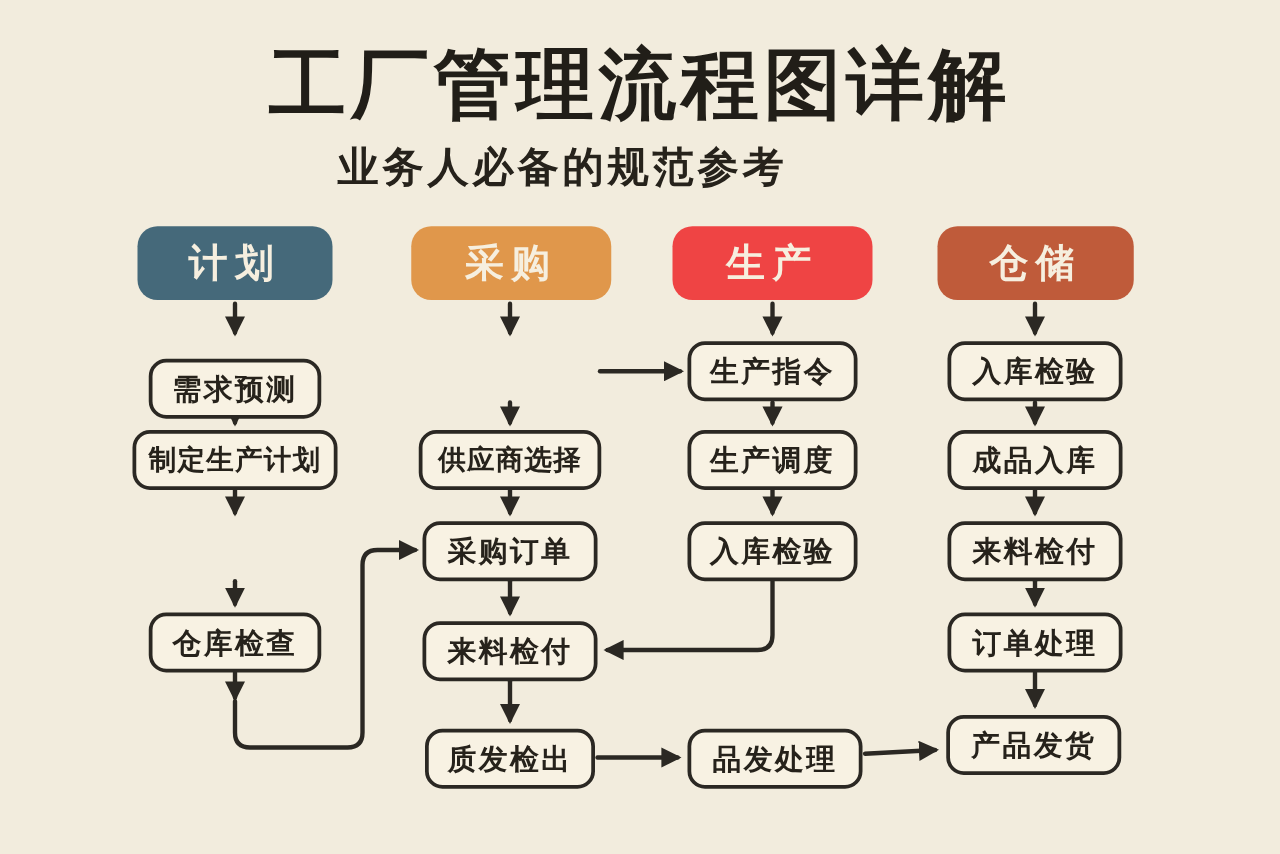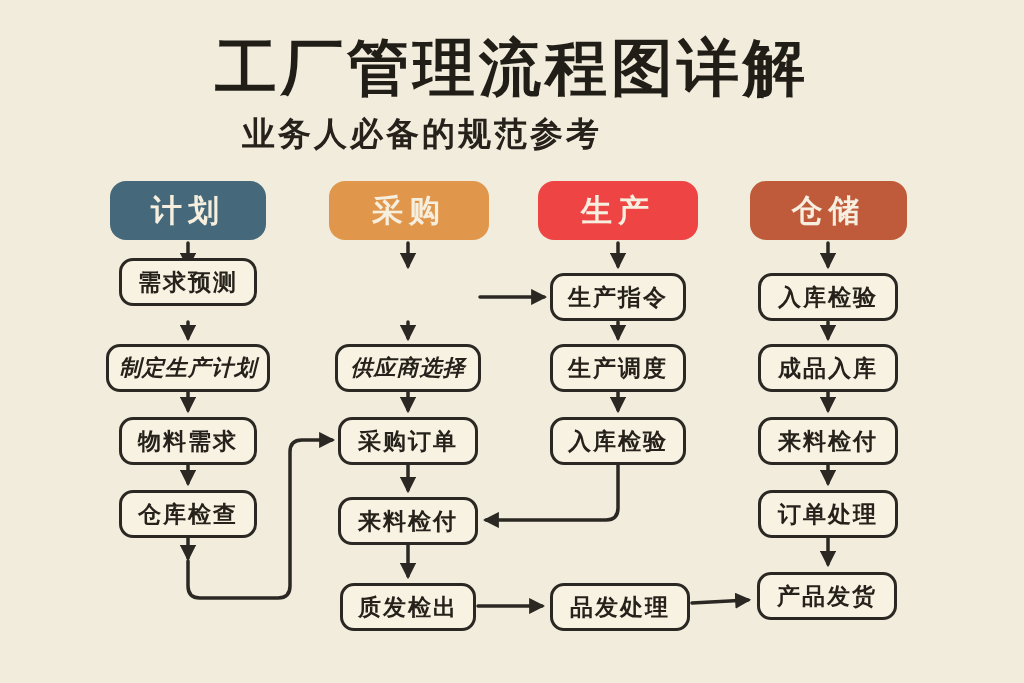--- a/index.html
+++ b/index.html
@@ -20,20 +20,21 @@
     letter-spacing:4px;
     color:#211e18;
     margin:0;
   }
   .subtitle{
     position:absolute;left:0;top:112px;width:844px;
     text-align:center;
     font-size:33px;font-weight:bold;
     letter-spacing:3px;
     color:#26221b;
+    padding-left:28px;
   }
   .hdr{
     position:absolute;
     border-radius:16px;
     display:flex;align-items:center;justify-content:center;
     font-size:31px;font-weight:bold;letter-spacing:6px;
     color:#f6efdf;
     box-sizing:border-box;
   }
   .hdr.plan{background:#45697a;}
@@ -44,21 +45,21 @@
     position:absolute;
     background:#f8f2e3;
     border:3.5px solid #2b2823;
     border-radius:14px;
     display:flex;align-items:center;justify-content:center;
     font-size:23px;font-weight:bold;letter-spacing:2px;
     color:#26221b;
     box-sizing:border-box;
     white-space:nowrap;
   }
-  .node.wide{font-size:22px;letter-spacing:1px;font-style:italic;}
+  .node.wide{font-size:22px;letter-spacing:1px;}
   svg.edges{position:absolute;left:0;top:0;}
   svg.edges path{
     fill:none;
     stroke:#2b2823;
     stroke-width:3.5;
     stroke-linecap:round;
     stroke-linejoin:round;
   }
 </style>
 </head>
@@ -105,23 +106,22 @@
   </svg>
 
   <h1 class="title">工厂管理流程图详解</h1>
   <div class="subtitle">业务人必备的规范参考</div>
 
   <div class="hdr plan" style="left:110px;top:181px;width:156px;height:59px">计划</div>
   <div class="hdr procurement" style="left:329px;top:181px;width:160px;height:59px">采购</div>
   <div class="hdr production" style="left:538px;top:181px;width:160px;height:59px">生产</div>
   <div class="hdr warehouse" style="left:750px;top:181px;width:157px;height:59px">仓储</div>
 
-  <div class="node" style="left:119px;top:258px;width:138px;height:48px">需求预测</div>
+  <div class="node" style="left:119px;top:287px;width:138px;height:48px">需求预测</div>
   <div class="node wide" style="left:106px;top:344px;width:164px;height:48px">制定生产计划</div>
-  <div class="node" style="left:119px;top:417px;width:138px;height:48px">物料需求</div>
   <div class="node" style="left:119px;top:490px;width:138px;height:48px">仓库检查</div>
 
   <div class="node wide" style="left:335px;top:344px;width:146px;height:48px">供应商选择</div>
   <div class="node" style="left:338px;top:417px;width:140px;height:48px">采购订单</div>
   <div class="node" style="left:338px;top:497px;width:140px;height:48px">来料检付</div>
   <div class="node" style="left:340px;top:583px;width:136px;height:48px">质发检出</div>
 
   <div class="node" style="left:550px;top:273px;width:136px;height:48px">生产指令</div>
   <div class="node" style="left:550px;top:344px;width:136px;height:48px">生产调度</div>
   <div class="node" style="left:550px;top:417px;width:136px;height:48px">入库检验</div>

